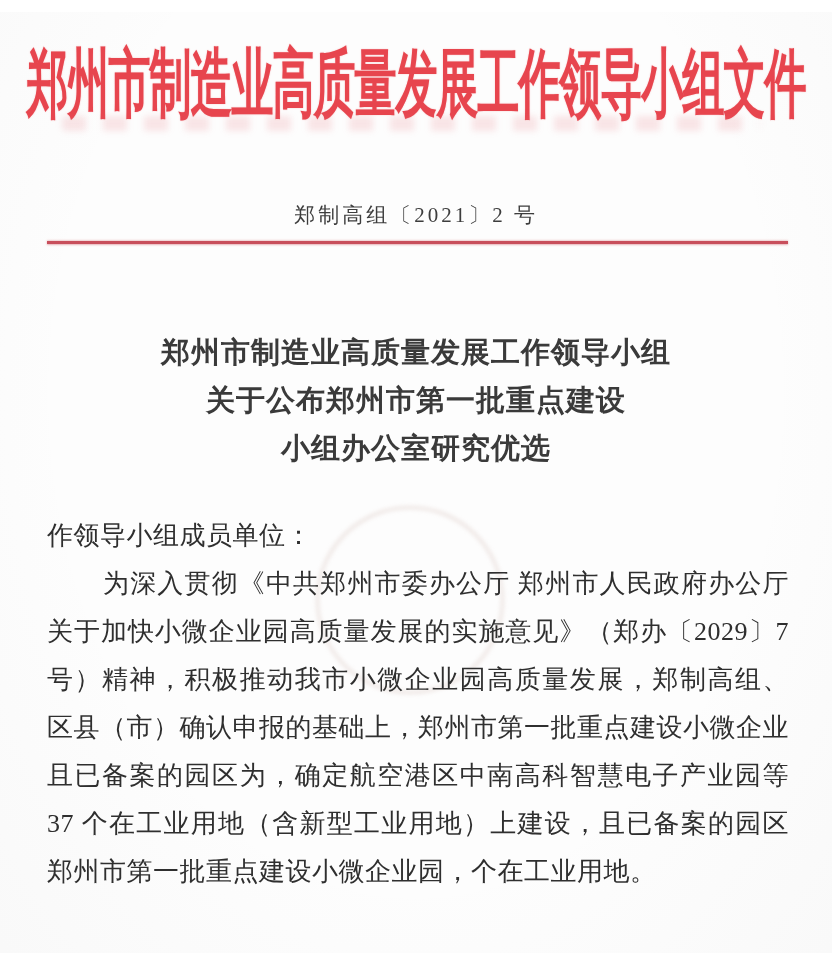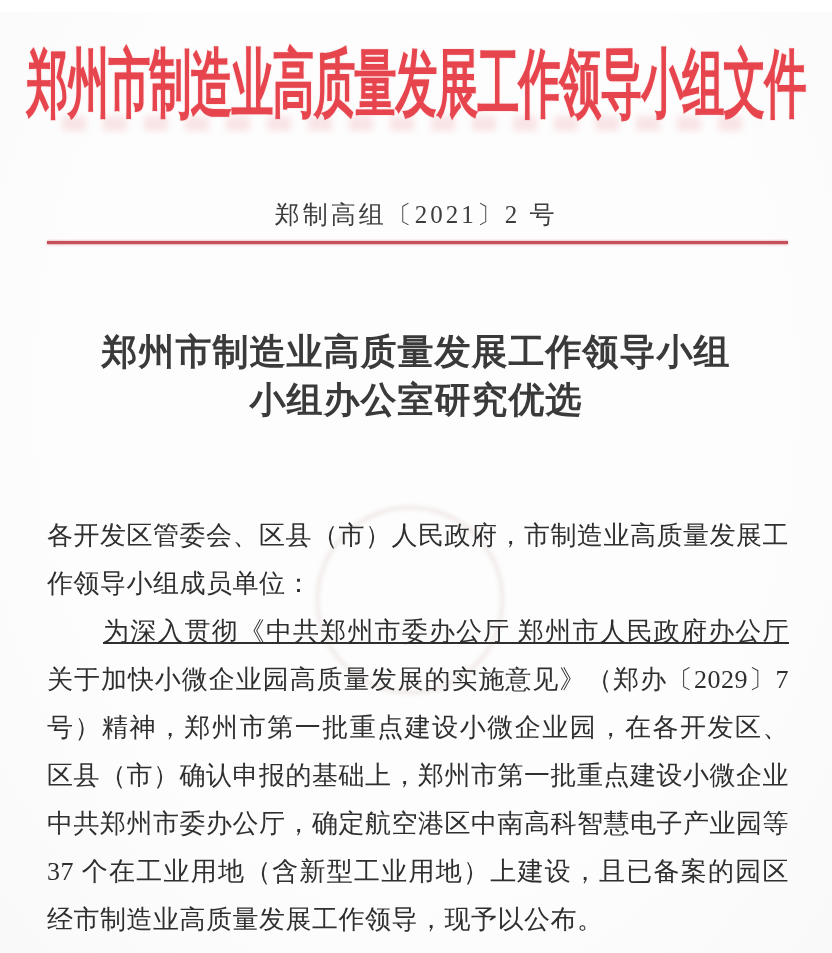--- a/index.html
+++ b/index.html
@@ -38,56 +38,56 @@
     background:repeating-linear-gradient(90deg,
       rgba(230,110,120,0.17) 0px, rgba(230,110,120,0.17) 24px,
       rgba(230,110,120,0.0) 24px, rgba(230,110,120,0.0) 41px);
     filter:blur(3px);
     border-radius:4px;
   }
   
   .doc-number{
     position:absolute;top:186px;left:0;right:0;
     text-align:center;
-    font-size:25px;line-height:34px;
+    font-size:21px;line-height:34px;
     letter-spacing:3px;
     color:#3d3d3d;
     font-family:Liberation Serif, serif;
   }
   
   .red-divider{
     position:absolute;top:229px;left:47px;width:741px;height:3px;
     background:var(--divider-color);
     box-shadow:0 1px 2px rgba(214,120,130,0.55), 0 -1px 2px rgba(214,120,130,0.35);
   }
   
   .doc-title{
     position:absolute;top:316px;left:0;right:0;
     text-align:center;
-    font-size:36px;line-height:48px;
+    font-size:29px;line-height:48px;
     font-weight:700;
     color:#3a3a3a;
     letter-spacing:1px;
   }
   
   .doc-body{
     position:absolute;top:500px;left:47px;width:742px;
     font-size:26px;line-height:48px;
     color:#2f2f2f;
     letter-spacing:0.5px;
   }
   .doc-body .line{white-space:nowrap;}
   .doc-body .line.justify{
     white-space:normal;
     text-align:justify;
     text-align-last:justify;
     overflow:hidden;
     height:48px;
   }
-  .doc-body .line.indent{padding-left:56px;text-decoration:underline;}
+  .doc-body .line.indent{padding-left:56px;}
   
   .seal-bleed{
     position:absolute;top:494px;left:316px;width:182px;height:182px;
     border-radius:50%;
     border:3px solid rgba(200,170,158,0.30);
     filter:blur(2px);
     pointer-events:none;
   }
 </style>
 </head>
@@ -100,30 +100,30 @@
   </div>
 
   <div class="ghost-row"></div>
 
   <div class="doc-number">郑制高组〔2021〕2 号</div>
 
   <div class="red-divider"></div>
 
   <div class="doc-title">
     <div>郑州市制造业高质量发展工作领导小组</div>
+    <div>关于公布郑州市第一批重点建设</div>
     <div>小组办公室研究优选</div>
   </div>
 
   <div class="seal-bleed"></div>
 
   <div class="doc-body">
-      <div class="line justify">各开发区管委会、区县（市）人民政府，市制造业高质量发展工</div>
       <div class="line">作领导小组成员单位：</div>
       <div class="line justify indent">为深入贯彻《中共郑州市委办公厅 郑州市人民政府办公厅</div>
       <div class="line justify">关于加快小微企业园高质量发展的实施意见》（郑办〔2029〕7</div>
-      <div class="line justify">号）精神，郑州市第一批重点建设小微企业园，在各开发区、</div>
+      <div class="line justify">号）精神，积极推动我市小微企业园高质量发展，郑制高组、</div>
       <div class="line justify">区县（市）确认申报的基础上，郑州市第一批重点建设小微企业园</div>
-      <div class="line justify">中共郑州市委办公厅，确定航空港区中南高科智慧电子产业园等</div>
+      <div class="line justify">且已备案的园区为，确定航空港区中南高科智慧电子产业园等</div>
       <div class="line justify">37 个在工业用地（含新型工业用地）上建设，且已备案的园区为</div>
-      <div class="line">经市制造业高质量发展工作领导，现予以公布。</div>
+      <div class="line">郑州市第一批重点建设小微企业园，个在工业用地。</div>
     </div>
 
 </div>
 
 </body></html>

